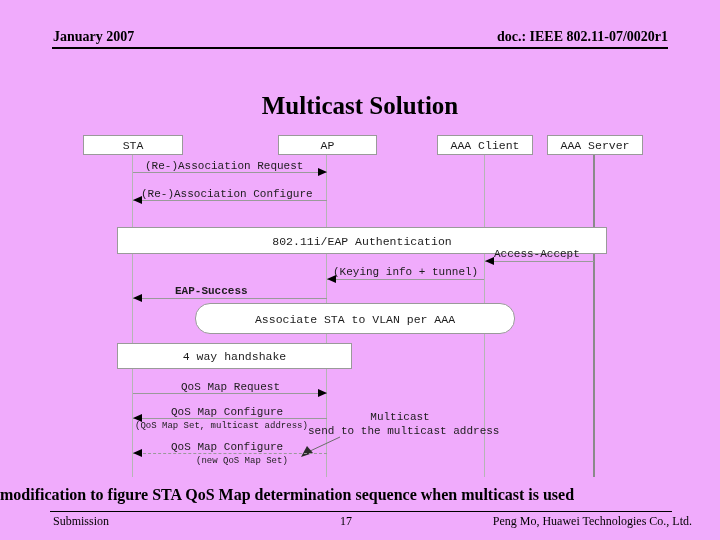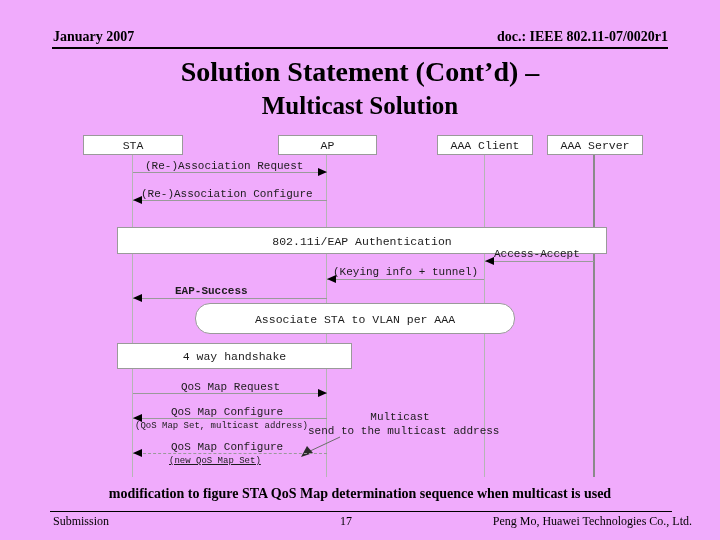--- a/index.html
+++ b/index.html
@@ -28,36 +28,35 @@
   }
   .mline{position:absolute;height:1px;background:#9a9a9a;}
   .mline.dashed{height:0;background:none;border-top:1px dashed #9a9a9a;}
   .ah-right{position:absolute;width:0;height:0;border-top:4px solid transparent;border-bottom:4px solid transparent;border-left:9px solid #000;}
   .ah-left{position:absolute;width:0;height:0;border-top:4px solid transparent;border-bottom:4px solid transparent;border-right:9px solid #000;}
   .mlabel{position:absolute;font-size:11px;white-space:nowrap;}
   .msub{position:absolute;font-size:9px;white-space:nowrap;}
   .note{position:absolute;left:308px;top:410px;width:184px;text-align:center;font-size:11px;line-height:14px;white-space:nowrap;}
   .note-arrow{position:absolute;left:298px;top:436px;}
   
-  .caption{position:absolute;left:0;top:486px;width:720px;text-align:center;font-size:14px;font-weight:bold;}
+  .caption{position:absolute;left:0;top:486px;width:720px;font-size:16px;font-weight:bold;}
   .ftr-rule{position:absolute;left:50px;top:511px;width:622px;height:1px;background:#000;}
   .ftr-left{position:absolute;left:53px;top:514px;font-size:12px;}
   .ftr-page{position:absolute;left:340px;top:514px;font-size:12px;}
   .ftr-right{position:absolute;right:28px;top:514px;font-size:12px;}
 </style>
 </head>
 <body>
 
 <div class="slide">
 
   <div class="hdr-date">January 2007</div>
   <div class="hdr-doc">doc.: IEEE 802.11-07/0020r1</div>
   <div class="hdr-rule"></div>
 
-  <div class="title1">Solution Statement (Cont’d) –</div>
   <div class="title2">Multicast Solution</div>
 
   <div class="dg">
 
     <div class="lifeline" style="left:132px;"></div>
     <div class="lifeline" style="left:326px;"></div>
     <div class="lifeline" style="left:484px;"></div>
     <div class="lifeline dark" style="left:593px;"></div>
 
     <div class="actor" style="left:83px;width:100px;">STA</div>
@@ -105,21 +104,21 @@
       <div>send to the multicast address</div>
     </div>
     <svg class="note-arrow" width="48" height="22">
       <line x1="42" y1="1" x2="10" y2="16" stroke="#6b6b6b" stroke-width="1"></line>
       <polygon points="3,21 15,17 9,10" fill="#2a2a2a"></polygon>
     </svg>
 
     <div class="mlabel" style="left:171px;top:441px;">QoS Map Configure</div>
     <div class="mline dashed" style="left:133px;top:453px;width:194px;"></div>
     <div class="ah-left" style="left:133px;top:449px;"></div>
-    <div class="msub" style="left:169px;top:456px;text-decoration:underline;">(new QoS Map Set)</div>
+    <div class="msub" style="left:196px;top:456px;">(new QoS Map Set)</div>
 
   </div>
 
   <div class="caption">modification to figure STA QoS Map determination sequence when multicast is used</div>
 
   <div class="ftr-rule"></div>
   <div class="ftr-left">Submission</div>
   <div class="ftr-page">17</div>
   <div class="ftr-right">Peng Mo, Huawei Technologies Co., Ltd.</div>
 

